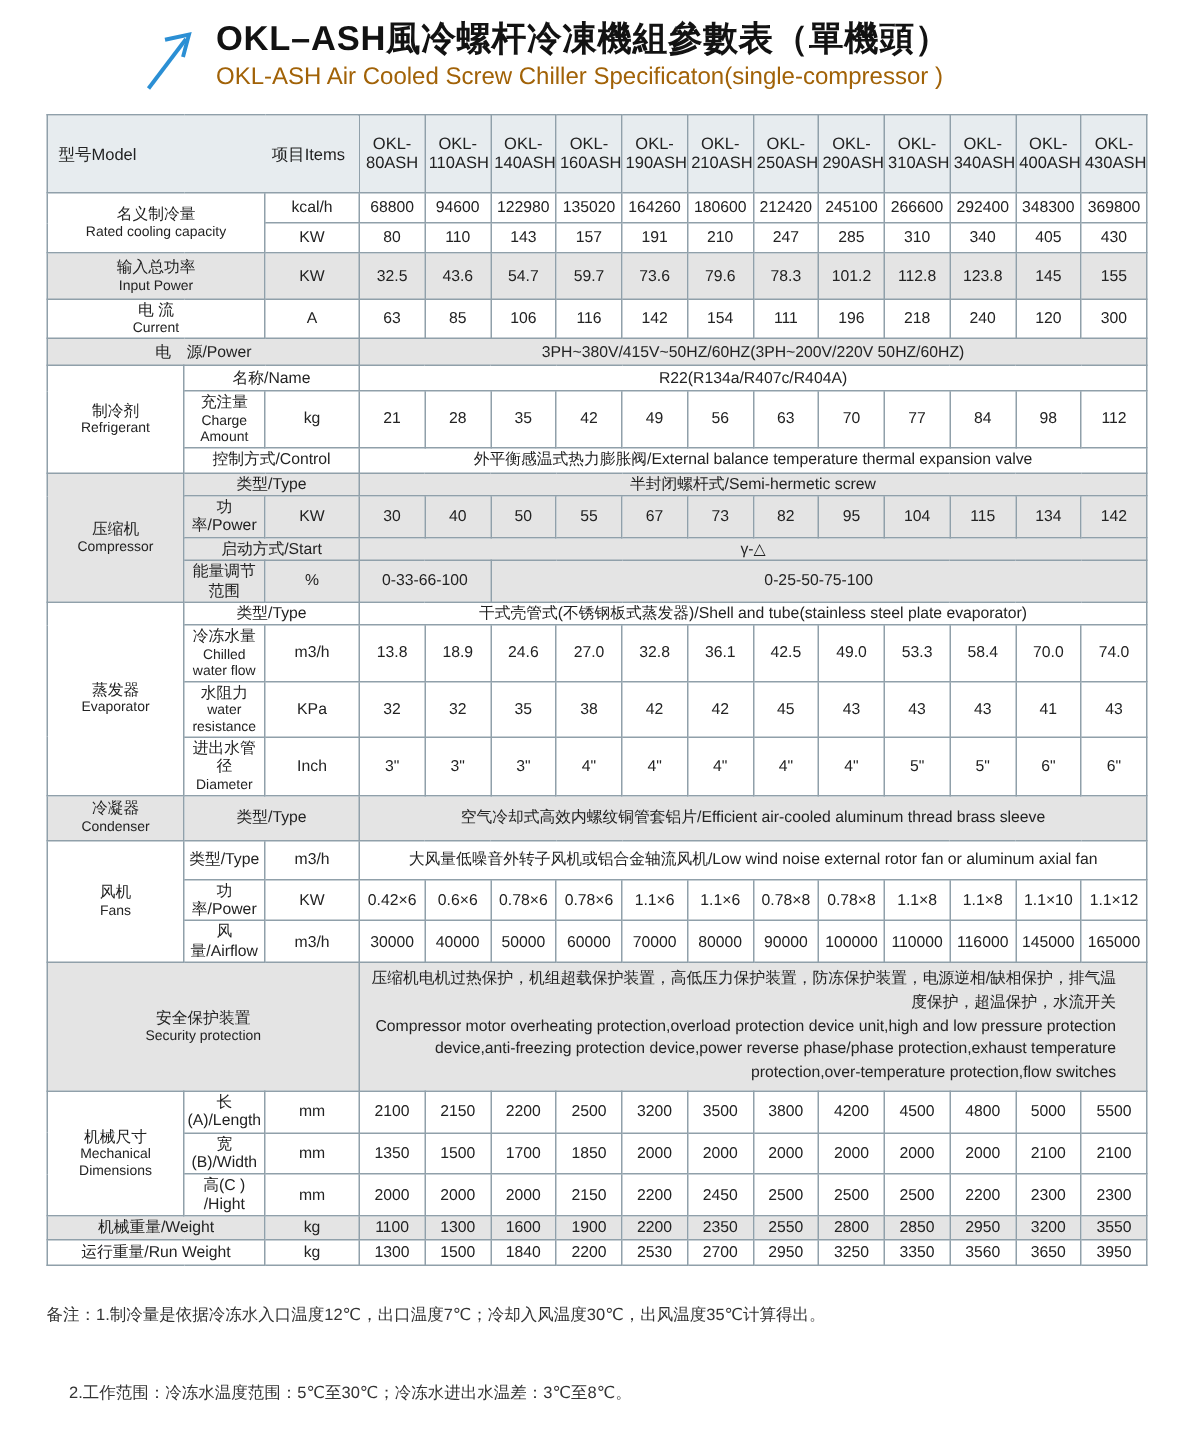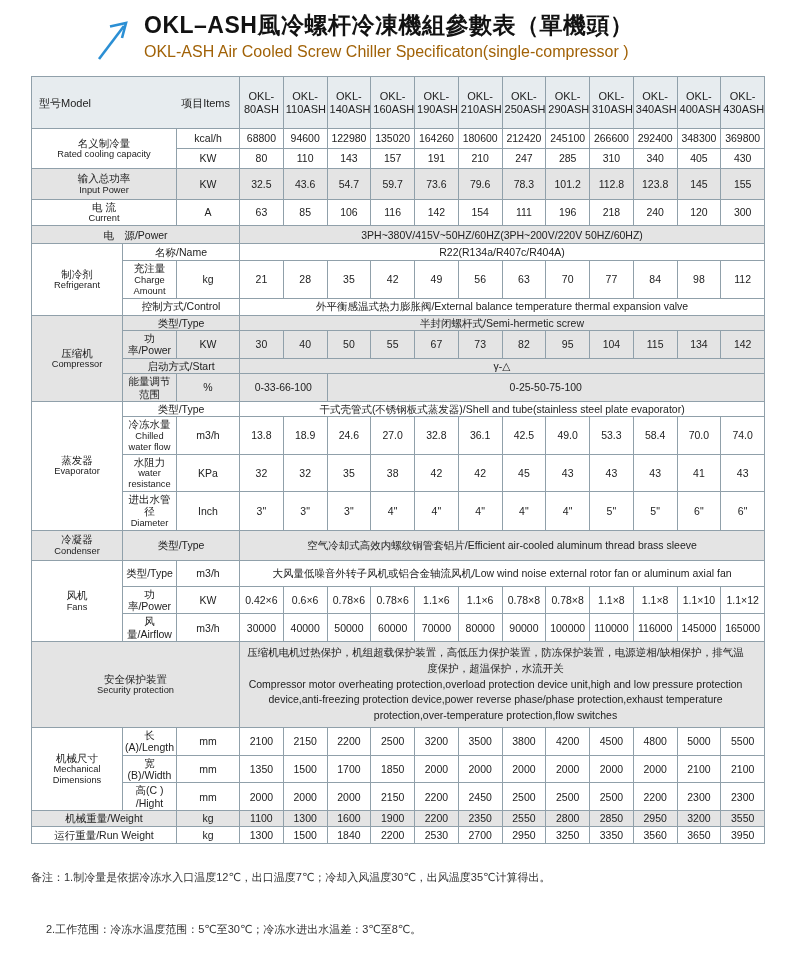--- a/index.html
+++ b/index.html
@@ -34,21 +34,21 @@
   td .ln{line-height:1.18;}
   td .l2{font-size:9.3px;}
   tr.mhead td{background:#e7ecef;font-size:11px;}
   td.k-corner{
     position:relative;background:#e7ecef;
     background-image:linear-gradient(to bottom right,
       transparent calc(50% - 1px),#93a2ab calc(50% - 1px),#93a2ab 50%,transparent 50%);
   }
   .c-model{position:absolute;left:7px;top:50%;transform:translateY(-50%);font-size:11px;}
   .c-items{position:absolute;right:9px;top:50%;transform:translateY(-50%);font-size:11px;text-align:right;}
-  td.secp{text-align:center;padding:3px 20px 3px 7px;margin-left:28px;}
+  td.secp{text-align:right;padding:3px 20px 3px 7px;margin-left:28px;}
   td.secp .ln{line-height:1.5;font-size:10.5px;}
 
   
   .notes{margin-left:31px;width:740px;color:#333;}
   .notes-cn{margin-top:26px;font-size:11px;}
   .notes-cn .note-ln{line-height:1.42;}
   .notes-cn .ind{padding-left:15px;margin-top:36px;}
 </style>
 </head>
 <body>

